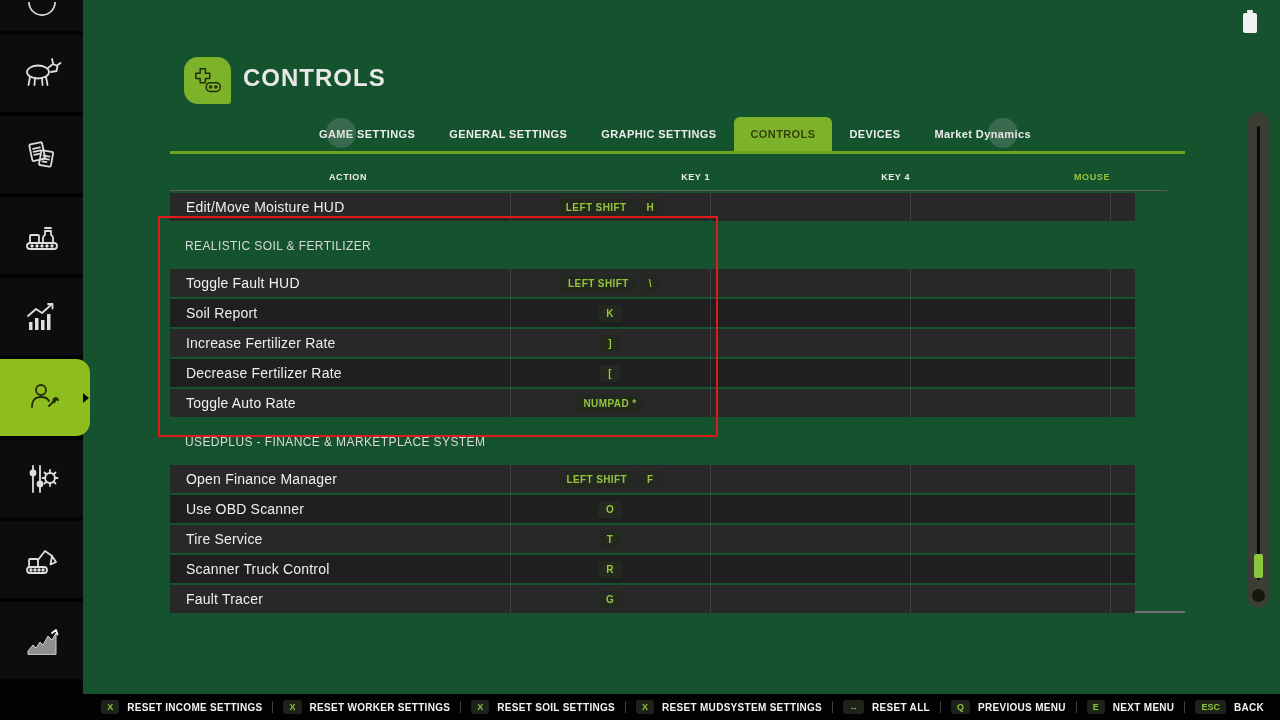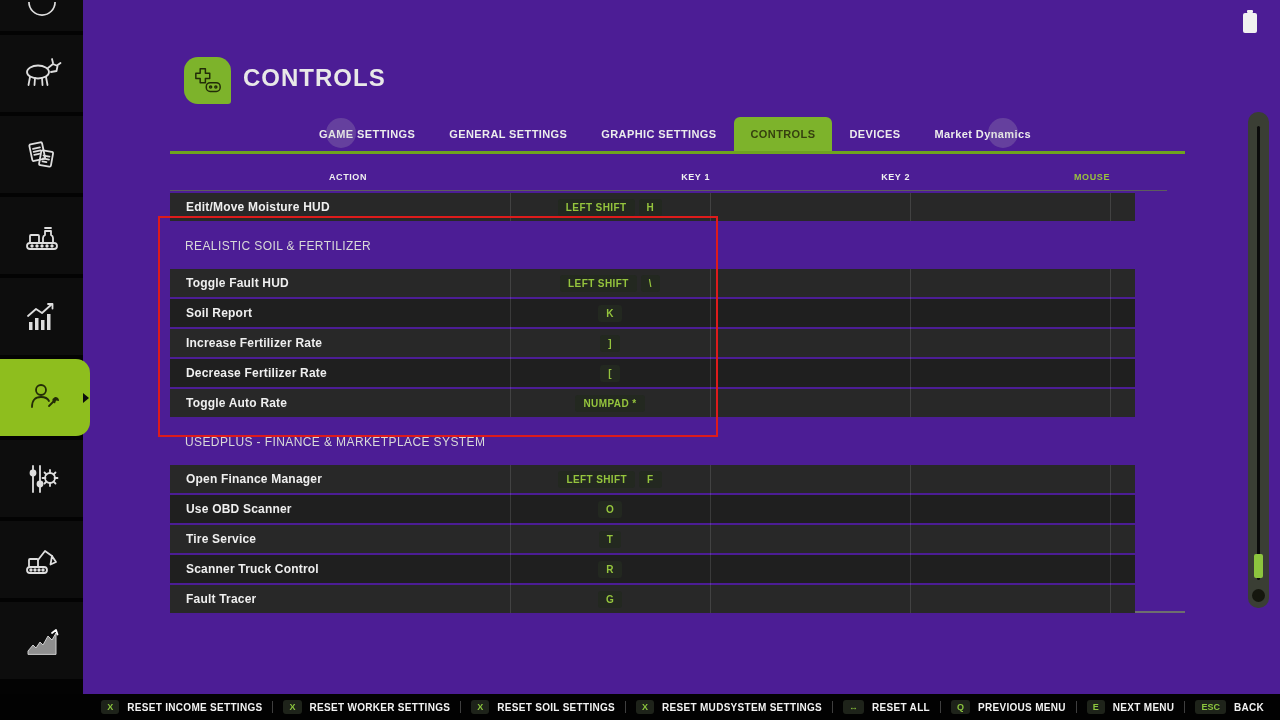--- a/index.html
+++ b/index.html
@@ -1,18 +1,18 @@
 <!DOCTYPE html>
 <html><head>
 <meta charset="utf-8">
 <style>
   * { margin:0; padding:0; box-sizing:border-box; }
   html,body { width:1280px; height:720px; overflow:hidden; background:#1d1d1d;
               font-family:"Liberation Sans","DejaVu Sans",sans-serif; }
-  #app { position:relative; width:1280px; height:720px; background:#4c1d95; }
+  #app { position:relative; width:1280px; height:720px; background:#14532d; }
 
   
   .sidebar { position:absolute; left:0; top:0; width:83px; height:694px; background:#030303; }
   .side-item { width:83px; height:77px; margin-bottom:4px; background:#0d0d0d;
                display:flex; align-items:center; justify-content:center; }
   .side-item.first { height:31px; overflow:hidden; }
   .side-item svg { stroke:#dedede; fill:none; stroke-width:1.8; stroke-linecap:round; stroke-linejoin:round; }
   .side-item.active { position:relative; width:90px; background:#8ebe1e; border-radius:0 14px 14px 0; }
   .side-item.active svg { stroke:#232c07; }
   .side-item.active::after { content:""; position:absolute; right:1px; top:50%; transform:translateY(-50%);
@@ -48,21 +48,21 @@
   .header-line { position:absolute; left:170px; top:190px; width:997px; height:1px; background:#5d5d5d; }
 
   .table-body { position:absolute; left:170px; top:193px; width:1015px; }
   .section-title { font-size:12px; color:#d9d9d9; letter-spacing:0.4px; margin:18px 0 16px 15px; font-weight:normal; }
   .hline { width:1015px; height:2px; background:#6e6e6e; margin:-4px 0 10px 0; }
   .rows { position:relative; width:965px; }
   .vline { position:absolute; top:0; bottom:0; width:1px; background:rgba(255,255,255,0.12); }
   .row { display:flex; height:28px; margin-bottom:2px; align-items:center; }
   .row.light { background:#282828; }
   .row.dark { background:#1f1f1f; }
-  .cell.action { width:340px; padding-left:16px; font-size:12px; font-weight:bold; color:#efefef; letter-spacing:0.2px; }
+  .cell.action { width:340px; padding-left:16px; font-size:14px; font-weight:normal; color:#efefef; letter-spacing:0.2px; }
   .cell.keys { width:200px; display:flex; justify-content:center; align-items:center; gap:4px; }
   .cell.tail { flex:1; }
   .kbd { background:#232820; color:#95c53d; font-size:10px; font-weight:bold; letter-spacing:0.4px;
          padding:3px 8px; border-radius:3px; min-width:12px; text-align:center; white-space:nowrap; }
 
   
   .red-box { position:absolute; left:158px; top:216px; width:560px; height:221px;
              border:2px solid #de1b1b; z-index:6; pointer-events:none; }
 
   
@@ -192,21 +192,21 @@
       <div class="tab">DEVICES</div>
       <div class="tab">Market Dynamics</div>
     </div>
   <div class="tab-underline"></div>
   <div class="nav-dot left"></div>
   <div class="nav-dot right"></div>
 
   <div class="col-header">
     <div class="c action">ACTION</div>
     <div class="c k">KEY 1</div>
-    <div class="c k">KEY 2</div>
+    <div class="c k">KEY 4</div>
     <div class="c k mouse">MOUSE</div>
   </div>
   <div class="header-line"></div>
 
   <div class="table-body">
       <div class="rows">
         <div class="vline" style="left: 340px;"></div>
         <div class="vline" style="left: 540px;"></div>
         <div class="vline" style="left: 740px;"></div>
         <div class="vline" style="left: 940px;"></div>

